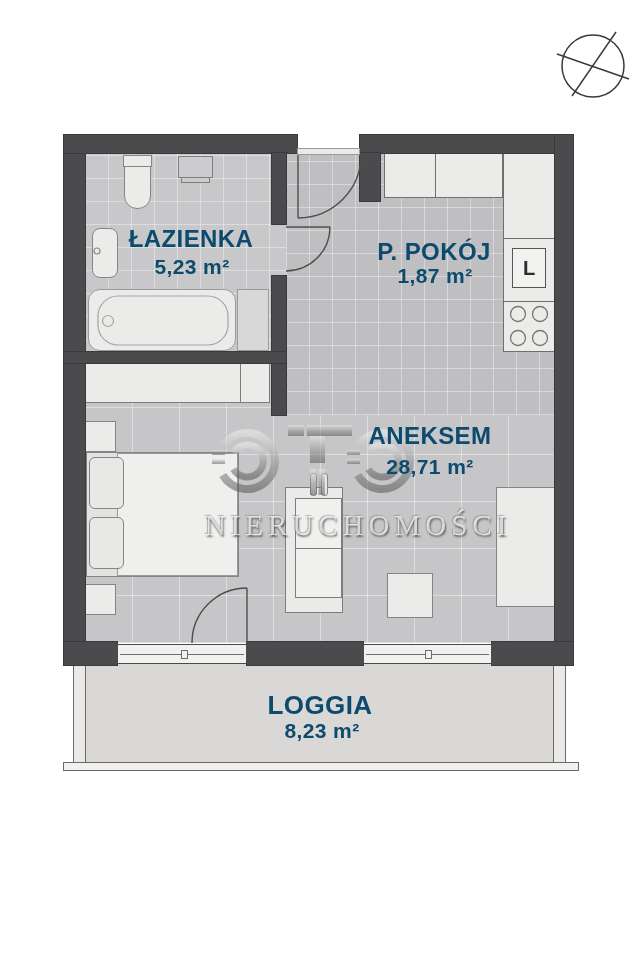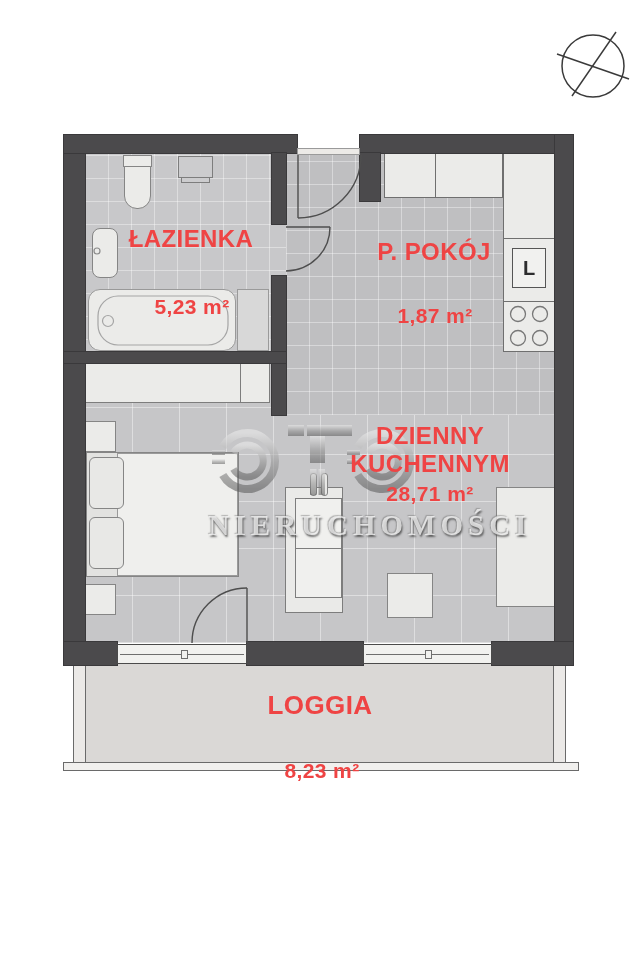--- a/index.html
+++ b/index.html
@@ -17,23 +17,23 @@
   .wall{background:#4b4a4c;box-shadow:0 0 0 1px #3a393b;z-index:30;}
   
   .furn{background:#ebebe9;border:1px solid #858585;box-sizing:border-box;z-index:20;}
   .lite{background:#f1f1ef;}
   .gray{background:#ccccce;border-color:#7d7d7d;}
   .win{background:#f1f1ef;border:1px solid #4a4a4a;box-sizing:border-box;z-index:35;}
   .win .glaze{position:absolute;left:2px;right:2px;top:9px;height:1px;background:#6e6e6e;}
   .win .tick{position:absolute;top:5px;width:7px;height:9px;border:1px solid #6e6e6e;background:#f1f1ef;box-sizing:border-box;}
   .logwall{background:#ebe9e7;border:1px solid #6a6a6a;box-sizing:border-box;z-index:25;}
   
-  .lbl{color:#ef4444;font-weight:700;text-align:center;z-index:40;letter-spacing:.4px;}
+  .lbl{color:#0c4a6e;font-weight:700;text-align:center;z-index:40;letter-spacing:.4px;}
   .name{font-size:24px;}
-  .area{font-size:21px;font-weight:700;margin-top:40px;}
+  .area{font-size:21px;font-weight:700;}
   .svgover{position:absolute;left:0;top:0;width:640px;height:960px;z-index:38;pointer-events:none;}
   .wm-text{z-index:50;text-align:center;font-family:"Liberation Serif","DejaVu Serif",serif;
            font-size:29px;letter-spacing:5px;color:rgba(244,244,244,.78);
            text-shadow:1px 2px 2px rgba(70,70,70,.8), -1px -1px 1px rgba(120,120,120,.5);}
   .fridge-lbl{display:flex;align-items:center;justify-content:center;
               font-size:20px;font-weight:700;color:#2d2d2e;}
 </style>
 </head>
 <body>
 
@@ -169,23 +169,22 @@
     </g>
   </svg>
 
   <div class="abs lbl name" style="left:111px;top:225px;width:160px;">ŁAZIENKA</div>
   <div class="abs lbl area" style="left:112px;top:255px;width:160px;">5,23 m²</div>
 
   <div class="abs lbl name" style="left:354px;top:238px;width:160px;">P. POKÓJ</div>
   <div class="abs lbl area" style="left:355px;top:264px;width:160px;">1,87 m²</div>
 
   <div class="abs lbl" style="left:330px;top:422px;width:200px;font-size:24px;line-height:27.5px;">
-    <div>DZIENNY</div>
-    <div>KUCHENNYM</div>
+    <div>ANEKSEM</div>
     <div class="area" style="margin-top:3px;">28,71 m²</div>
   </div>
 
   <div class="abs lbl" style="left:240px;top:690px;width:160px;font-size:26px;">LOGGIA</div>
   <div class="abs lbl area" style="left:242px;top:719px;width:160px;">8,23 m²</div>
 
-  <div class="abs wm-text" style="left:190px;top:509px;width:360px;font-weight:bold;">NIERUCHOMOŚCI</div>
+  <div class="abs wm-text" style="left:178px;top:509px;width:360px;">NIERUCHOMOŚCI</div>
 
 </div>
 
 </body></html>

